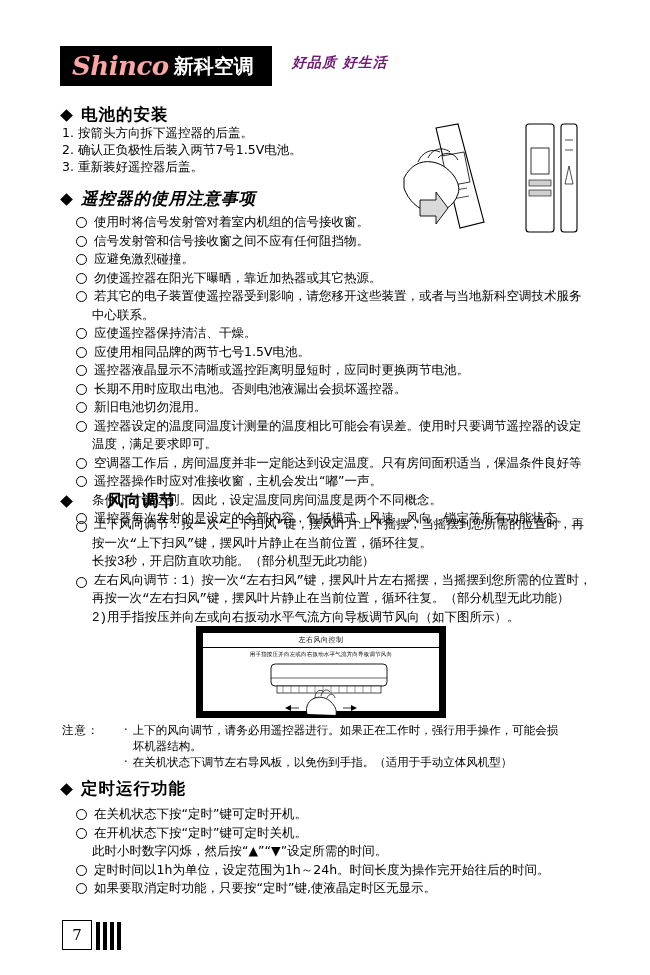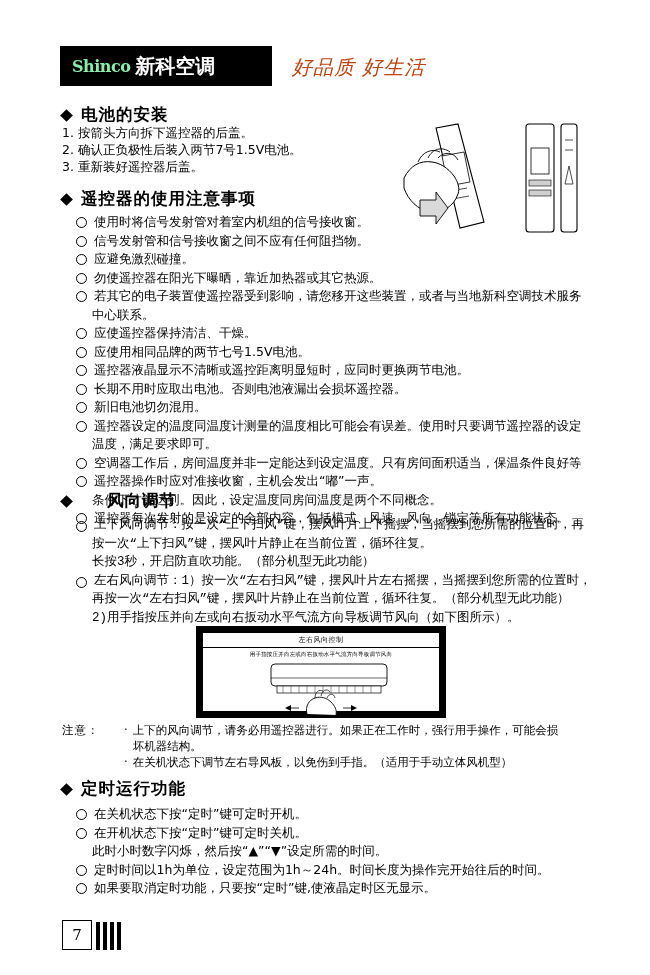--- a/index.html
+++ b/index.html
@@ -37,42 +37,43 @@
     top: 0;
     width: 212px;
     height: 40px;
     background: #000;
     display: flex;
     align-items: center;
     padding-left: 12px;
     box-sizing: border-box;
   }
   .brand-latin {
-    color: #86efac;
+    color: #fca5a5;
     font-family: "DejaVu Serif", "Liberation Serif", serif;
     font-weight: bold;
-    font-size: 16px;
+    font-style: italic;
+    font-size: 26px;
     letter-spacing: -0.5px;
   }
   .brand-cn {
     color: #fff;
     font-size: 20px;
     font-weight: bold;
     margin-left: 5px;
     letter-spacing: 0px;
   }
   .header-slogan {
     position: absolute;
     left: 232px;
     top: 8px;
-    font-size: 20px;
-    font-weight: normal;
+    font-size: 14px;
+    font-weight: bold;
     font-style: italic;
     letter-spacing: 1px;
-    color: #c2410c;
+    color: #701a75;
   }
 
   
   .sec-title {
     display: flex;
     align-items: center;
     font-size: 16.5px;
     font-weight: bold;
     margin: 0;
   }
@@ -113,21 +114,21 @@
   .bullet-text {
     font-size: 12.5px;
     line-height: 17px;
   }
   .indent { padding-left: 16px; }
 
   
   #sec-battery { position: absolute; left: 62px; top: 104px; }
   #battery-list { position: absolute; left: 62px; top: 124px; width: 380px; }
 
-  #sec-notes { position: absolute; left: 62px; top: 188px; }
+  #sec-notes { position: absolute; left: 62px; top: 188px; font-style: italic; }
   #notes-list { position: absolute; left: 62px; top: 208px; width: 520px; }
 
   #sec-wind { position: absolute; left: 62px; top: 490px; gap: 26px; }
   #wind-list { position: absolute; left: 62px; top: 512px; width: 530px; font-family: Liberation Mono, monospace; }
 
   #sec-timer { position: absolute; left: 62px; top: 778px; }
   #timer-list { position: absolute; left: 62px; top: 800px; width: 530px; }
 
   
   .remote-art {

